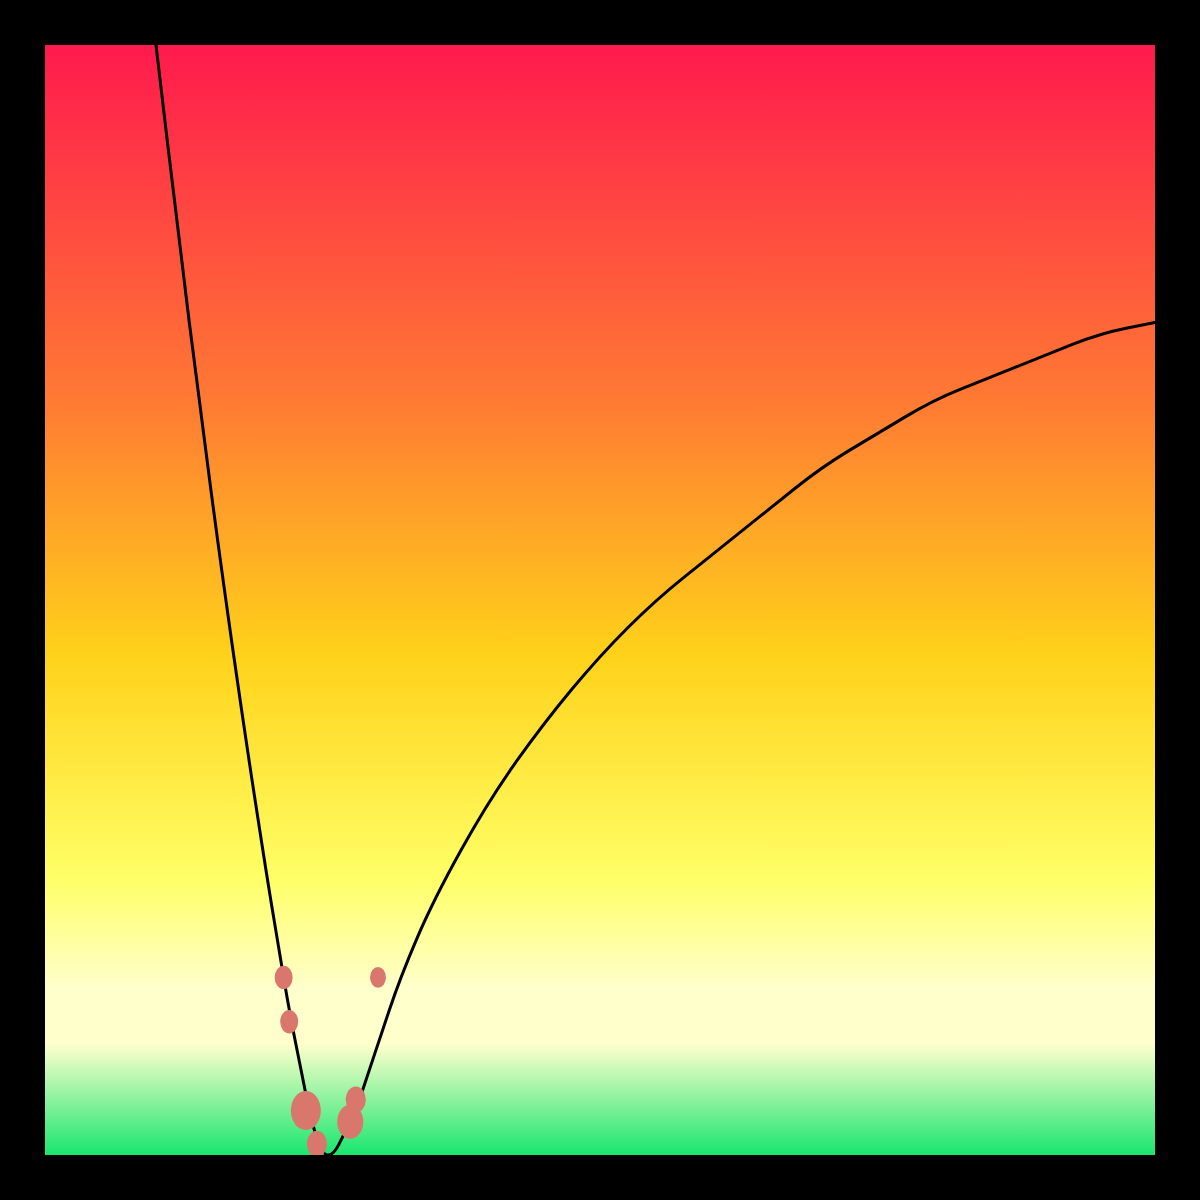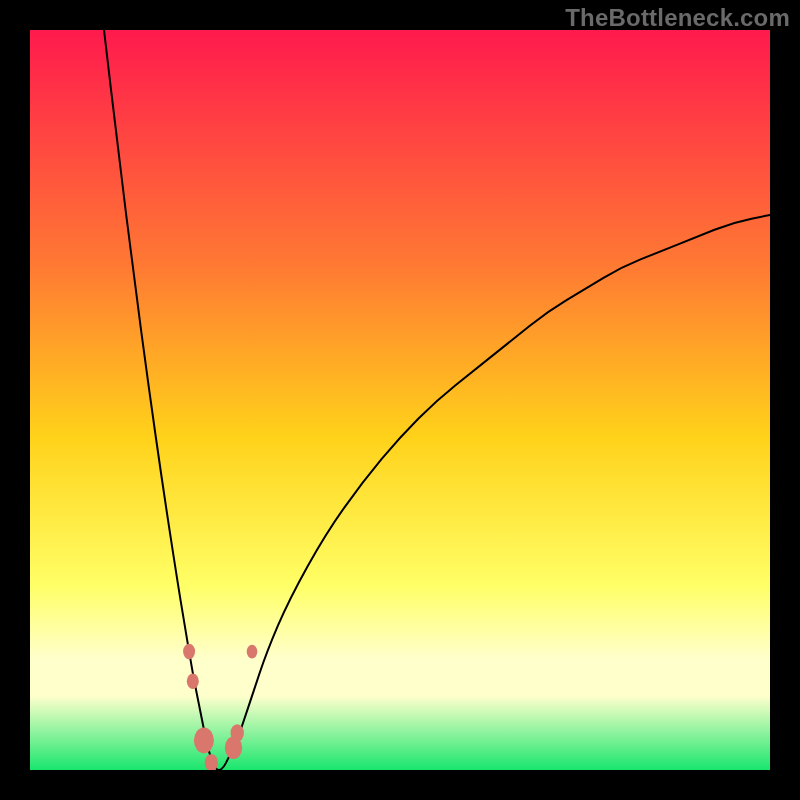--- a/index.html
+++ b/index.html
@@ -45,21 +45,20 @@
   }
   .marker {
     fill: #d9776d;
     stroke: none;
   }
 </style>
 </head>
 <body>
 
 <div class="frame">
-  <div class="watermark">TheBottleneck.com</div>
 
   <div class="plot-area">
     <svg id="chart-svg" viewBox="0 0 740 740" width="740" height="740">
       <defs>
         <linearGradient id="bg-grad" x1="0" y1="0" x2="0" y2="1">
         <stop offset="0%" stop-color="#ff1a4d"></stop>
             <stop offset="32%" stop-color="#ff7a33"></stop>
             <stop offset="55%" stop-color="#ffd21a"></stop>
             <stop offset="75%" stop-color="#ffff66"></stop>
             <stop offset="85%" stop-color="#ffffcc"></stop>

